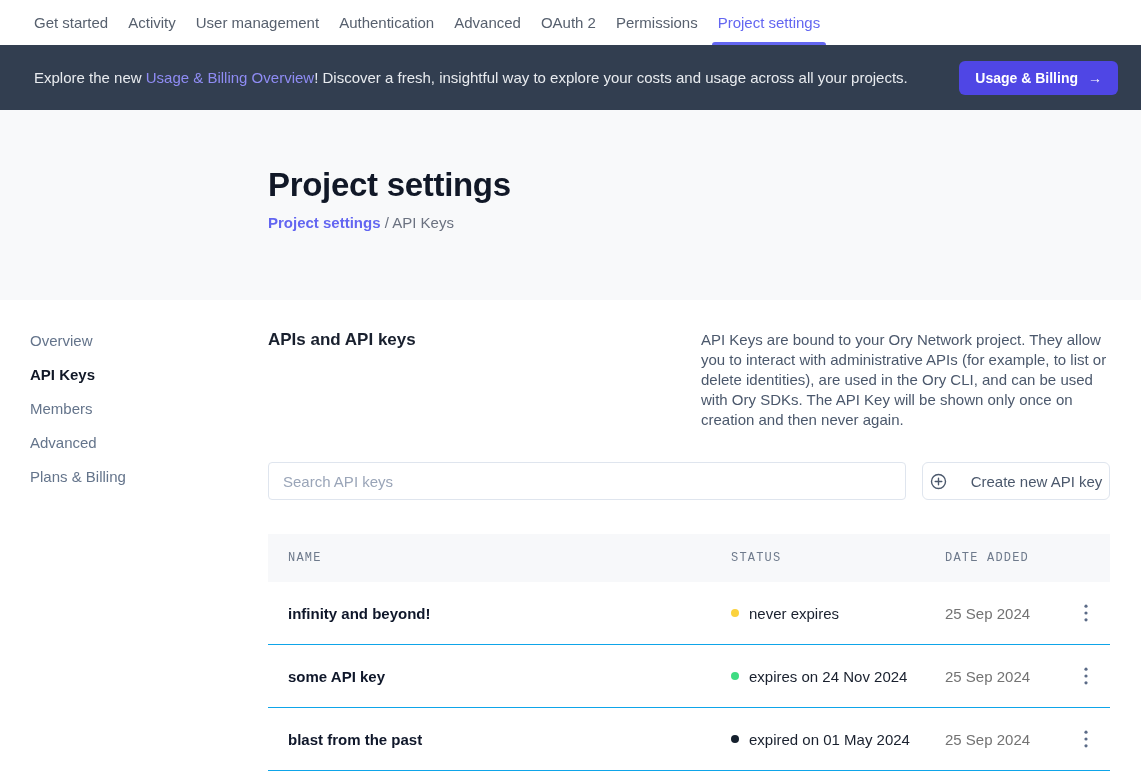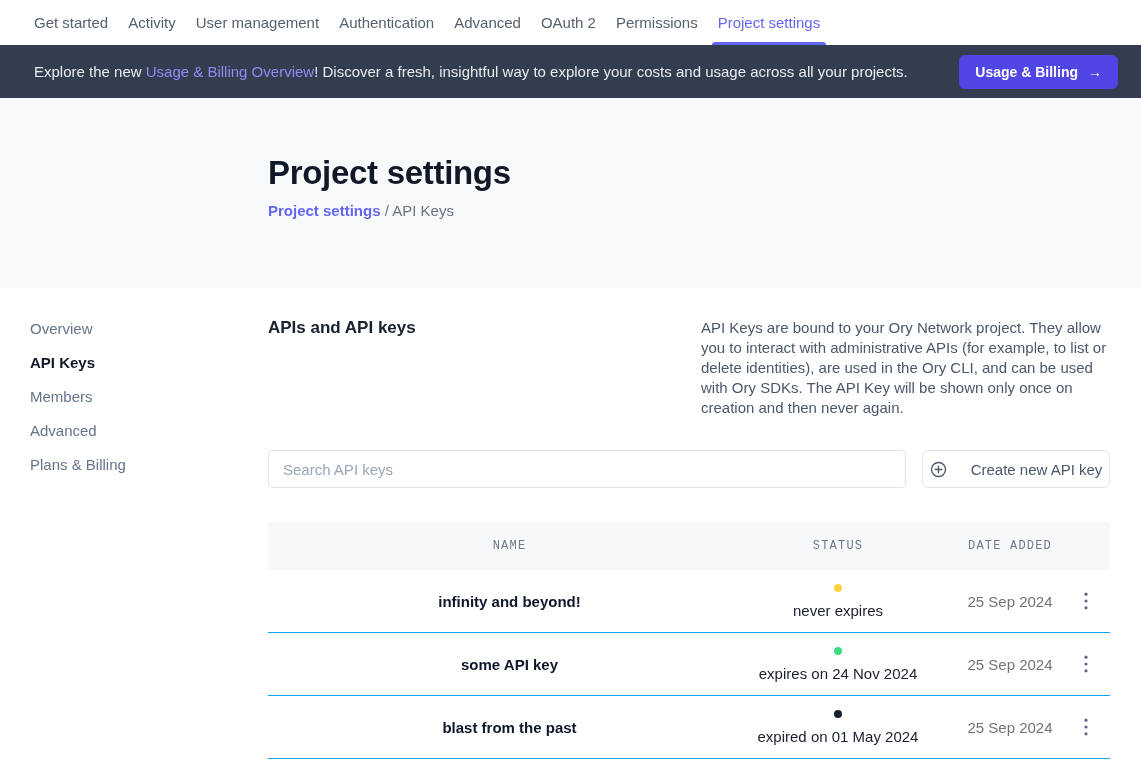--- a/index.html
+++ b/index.html
@@ -8,21 +8,21 @@
 
   
   .nav { height:45px; display:flex; align-items:stretch; padding-left:28px; background:#fff; }
   .tab { display:flex; align-items:center; padding:0 6px; margin-right:8px;
          font-size:15px; color:#57606e; cursor:pointer; position:relative; white-space:nowrap; }
   .tab.active { color:#6366f1; }
   .tab.active::after { content:""; position:absolute; left:0; right:0; bottom:0;
                        height:3px; background:#6366f1; border-radius:3px 3px 0 0; }
 
   
-  .banner { height:53px; background:#323e50; display:flex; align-items:center;
+  .banner { height:65px; background:#323e50; display:flex; align-items:center;
             padding:0 23px 0 34px; }
   .banner-text { font-size:15px; color:#e8ebef; }
   .banner-link { color:#8f8cf4; cursor:pointer; }
   .banner-btn { margin-left:auto; background:#4f46e5; color:#fff; font-size:14px;
                 font-weight:700; padding:9px 16px; border-radius:6px; border:none;
                 display:flex; align-items:center; gap:10px; cursor:pointer; white-space:nowrap;
                 font-family:inherit; }
 
   
   .page-header { background:#f8f9fa; height:190px; padding:56px 0 0 268px; }
@@ -50,27 +50,27 @@
   .search-input::placeholder { color:#9aa5b8; }
   .create-btn { width:188px; height:38px; background:#fff; border:1px solid #dfe5ee;
                 border-radius:6px; display:flex; align-items:center; justify-content:center;
                 gap:24px; font-size:15px; font-weight:500; color:#4b586c; cursor:pointer;
                 font-family:inherit; }
   .create-btn svg { flex-shrink:0; }
 
   
   .table { margin-top:34px; }
   .t-head, .t-row { display:grid; grid-template-columns:443px 214px 130px 1fr;
-                    align-items:center; padding-left:20px;text-align:center; }
+                    align-items:center; padding-left:20px; }
   .t-head { height:48px; background:#f7f8fa;
             font-family:"Liberation Mono","DejaVu Sans Mono",monospace;
             font-size:12px; letter-spacing:1.2px; color:#6e7a8c; }
   .t-row { height:63px; border-bottom:1px solid #0ea5e9; }
   .cell-name { font-size:15px; font-weight:700; color:#0f172a; }
-  .cell-status { display:flex; align-items:center; gap:10px; font-size:15px; color:#19202e;flex-direction:column; }
+  .cell-status { display:flex; align-items:center; gap:10px; font-size:15px; color:#19202e; }
   .dot { width:8px; height:8px; border-radius:50%; flex-shrink:0; }
   .cell-date { font-size:15px; color:#737373; }
   .cell-actions { display:flex; }
   .kebab { width:22px; height:24px; display:flex; align-items:center; justify-content:center;
            cursor:pointer; color:#5b6b87; }
 </style>
 </head>
 <body>
 
 <div class="nav">

